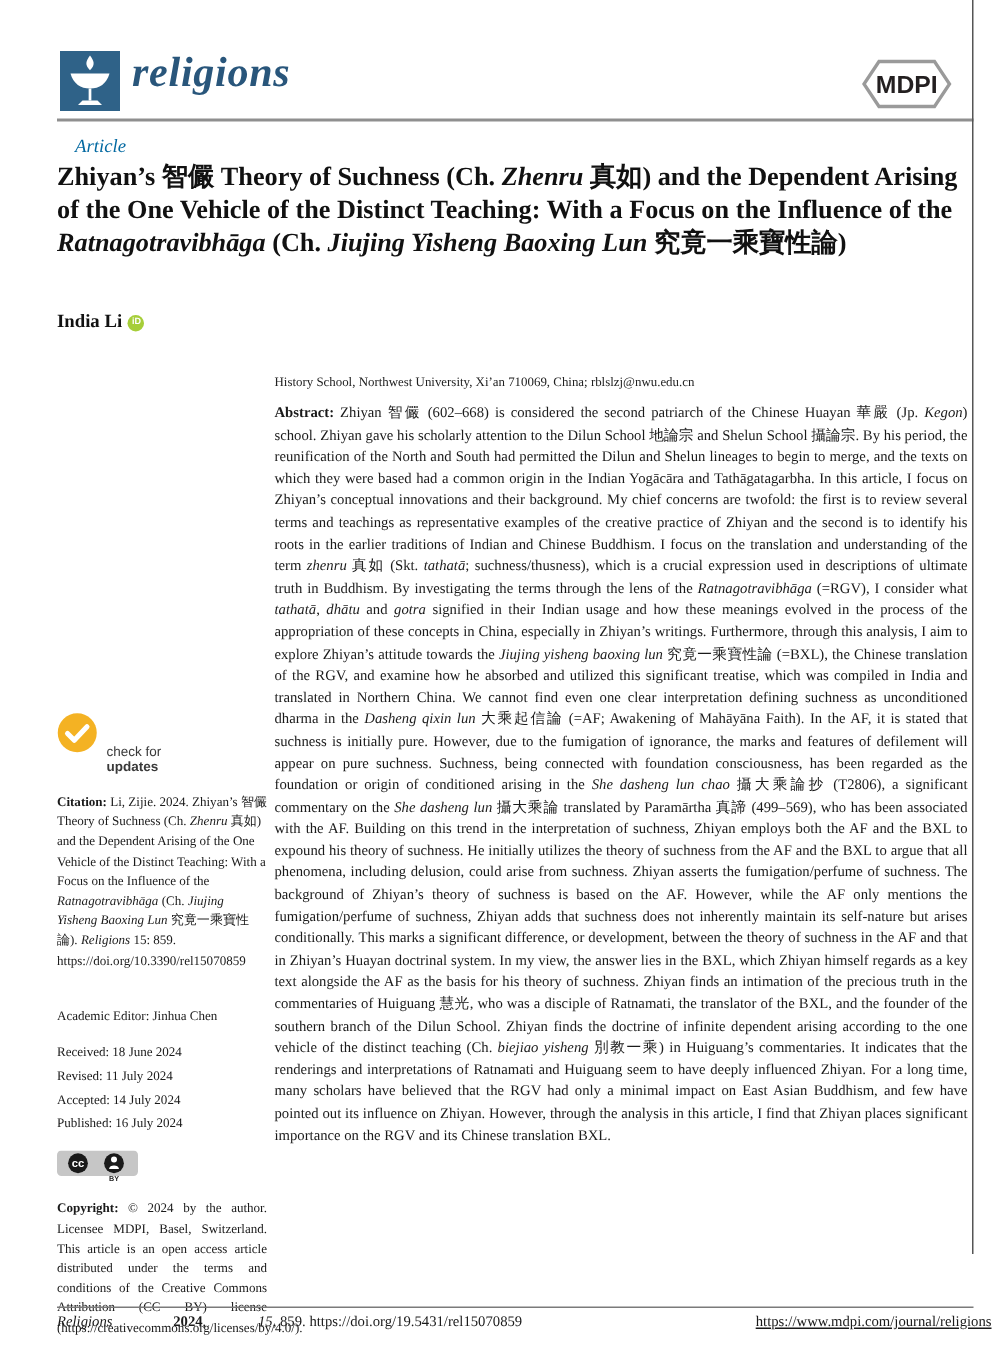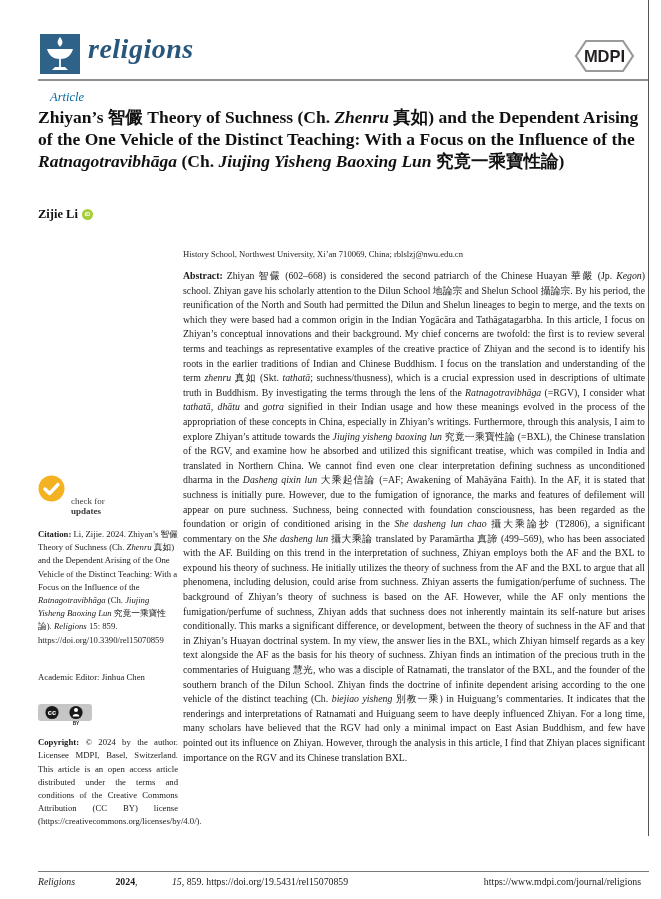--- a/index.html
+++ b/index.html
@@ -21,31 +21,31 @@
   .orcid{display:inline-block;width:11px;height:11px;border-radius:50%;background:#A6CE39;color:#fff;
          font-family:"Liberation Sans",sans-serif;font-size:6px;font-weight:bold;text-align:center;line-height:11px;
          vertical-align:2px;margin-left:4px;}
   .affiliation{position:absolute;left:183px;top:249px;width:462px;font-size:8.6px;color:#222;}
   
   .abstract{position:absolute;left:183px;top:269px;width:462px;font-size:9.8px;line-height:14.6px;
             text-align:justify;color:#1a1a1a;hyphens:auto;}
   
   .sidebar{position:absolute;left:38px;top:460px;width:140px;font-size:8.7px;line-height:13.2px;color:#1a1a1a;}
   .check-badge{display:flex;align-items:center;gap:6px;cursor:pointer;margin-bottom:12px;}
-  .check-badge .txt{font-family:Liberation Serif, serif;font-size:9px;line-height:10px;color:#3a3a3a;margin-top:36px;}
+  .check-badge .txt{font-family:Liberation Sans, sans-serif;font-size:9px;line-height:10px;color:#3a3a3a;margin-top:36px;}
   .check-badge .txt .b2{font-weight:bold;}
   .citation{margin-bottom:24px;}
   .academic-editor{margin-bottom:10px;margin-top:11px;}
   .dates div{line-height:15.8px;}
   .cc-badge{margin-top:10px;margin-bottom:7px;width:54px;}
   .copyright{text-align:justify;}
   
   .footer-rule{position:absolute;left:38px;top:871px;width:611px;height:1px;background:#7a7a7a;}
   .footer-left{position:absolute;left:38px;top:876px;font-size:9.8px;color:#1a1a1a;}
-  .footer-right{position:absolute;right:20px;top:876px;font-size:9.8px;color:#1a1a1a;}
+  .footer-right{position:absolute;right:0;top:876px;font-size:9.8px;color:#1a1a1a;text-decoration:underline;}
 </style>
 </head>
 <body>
 
 <div class="logo-box">
   <svg viewBox="0 0 40 40" width="40" height="40">
     <path d="M20 3 C22.8 6.8 23.6 9.3 20 12.8 C16.4 9.3 17.2 6.8 20 3 Z" fill="#ffffff"></path>
     <path d="M7 15 H33 C31 22 26.3 25 20 25 C13.7 25 9 22 7 15 Z" fill="#ffffff"></path>
     <rect x="19.1" y="25" width="1.8" height="8" fill="#ffffff"></rect>
     <path d="M12 36 L15 33 H25 L28 36 Z" fill="#ffffff"></path>
@@ -55,21 +55,21 @@
 <svg class="mdpi-logo" viewBox="0 0 78 36">
   <polygon points="20,3 57,3 67,18 57,33 20,33 10,18" fill="none" stroke="#9a9a9a" stroke-width="2.2"></polygon>
   <text x="38.5" y="24" text-anchor="middle" font-family="Liberation Sans, sans-serif" font-size="16.5" font-weight="bold" fill="#231f20">MDPI</text>
 </svg>
 <div class="header-rule"></div>
 <div class="page-edge-line"></div>
 
 <div class="article-label">Article</div>
 <h1 class="paper-title" style="margin:0;"><span>Zhiyan’s 智儼 Theory of Suchness (Ch. </span><span style="font-style: italic;">Zhenru</span><span> 真如) and the Dependent Arising of the One Vehicle of the Distinct Teaching: With a Focus on the Influence of the </span><span style="font-style: italic;">Ratnagotravibhāga</span><span> (Ch. </span><span style="font-style: italic;">Jiujing Yisheng Baoxing Lun</span><span> 究竟一乘寶性論)</span></h1>
 <div class="author-line">
-  <span>Zijie Li</span><span class="orcid">iD</span>
+  <span>India Li</span><span class="orcid">iD</span>
 </div>
 <div class="affiliation">History School, Northwest University, Xi’an 710069, China; rblslzj@nwu.edu.cn</div>
 
 <div class="abstract"><span style="font-weight: bold;">Abstract: </span><span>Zhiyan 智儼 (602–668) is considered the second patriarch of the Chinese Huayan 華嚴 (Jp. </span><span style="font-style: italic;">Kegon</span><span>) school. Zhiyan gave his scholarly attention to the Dilun School 地論宗 and Shelun School 攝論宗. By his period, the reunification of the North and South had permitted the Dilun and Shelun lineages to begin to merge, and the texts on which they were based had a common origin in the Indian Yogācāra and Tathāgatagarbha. In this article, I focus on Zhiyan’s conceptual innovations and their background. My chief concerns are twofold: the first is to review several terms and teachings as representative examples of the creative practice of Zhiyan and the second is to identify his roots in the earlier traditions of Indian and Chinese Buddhism. I focus on the translation and understanding of the term </span><span style="font-style: italic;">zhenru</span><span> 真如 (Skt. </span><span style="font-style: italic;">tathatā</span><span>; suchness/thusness), which is a crucial expression used in descriptions of ultimate truth in Buddhism. By investigating the terms through the lens of the </span><span style="font-style: italic;">Ratnagotravibhāga</span><span> (=RGV), I consider what </span><span style="font-style: italic;">tathatā</span><span>, </span><span style="font-style: italic;">dhātu</span><span> and </span><span style="font-style: italic;">gotra</span><span> signified in their Indian usage and how these meanings evolved in the process of the appropriation of these concepts in China, especially in Zhiyan’s writings. Furthermore, through this analysis, I aim to explore Zhiyan’s attitude towards the </span><span style="font-style: italic;">Jiujing yisheng baoxing lun</span><span> 究竟一乘寶性論 (=BXL), the Chinese translation of the RGV, and examine how he absorbed and utilized this significant treatise, which was compiled in India and translated in Northern China. We cannot find even one clear interpretation defining suchness as unconditioned dharma in the </span><span style="font-style: italic;">Dasheng qixin lun</span><span> 大乘起信論 (=AF; Awakening of Mahāyāna Faith). In the AF, it is stated that suchness is initially pure. However, due to the fumigation of ignorance, the marks and features of defilement will appear on pure suchness. Suchness, being connected with foundation consciousness, has been regarded as the foundation or origin of conditioned arising in the </span><span style="font-style: italic;">She dasheng lun chao</span><span> 攝大乘論抄 (T2806), a significant commentary on the </span><span style="font-style: italic;">She dasheng lun</span><span> 攝大乘論 translated by Paramārtha 真諦 (499–569), who has been associated with the AF. Building on this trend in the interpretation of suchness, Zhiyan employs both the AF and the BXL to expound his theory of suchness. He initially utilizes the theory of suchness from the AF and the BXL to argue that all phenomena, including delusion, could arise from suchness. Zhiyan asserts the fumigation/perfume of suchness. The background of Zhiyan’s theory of suchness is based on the AF. However, while the AF only mentions the fumigation/perfume of suchness, Zhiyan adds that suchness does not inherently maintain its self-nature but arises conditionally. This marks a significant difference, or development, between the theory of suchness in the AF and that in Zhiyan’s Huayan doctrinal system. In my view, the answer lies in the BXL, which Zhiyan himself regards as a key text alongside the AF as the basis for his theory of suchness. Zhiyan finds an intimation of the precious truth in the commentaries of Huiguang 慧光, who was a disciple of Ratnamati, the translator of the BXL, and the founder of the southern branch of the Dilun School. Zhiyan finds the doctrine of infinite dependent arising according to the one vehicle of the distinct teaching (Ch. </span><span style="font-style: italic;">biejiao yisheng</span><span> 別教一乘) in Huiguang’s commentaries. It indicates that the renderings and interpretations of Ratnamati and Huiguang seem to have deeply influenced Zhiyan. For a long time, many scholars have believed that the RGV had only a minimal impact on East Asian Buddhism, and few have pointed out its influence on Zhiyan. However, through the analysis in this article, I find that Zhiyan places significant importance on the RGV and its Chinese translation BXL.</span></div>
 
 <div class="sidebar">
 
   <div class="check-badge">
     <svg width="27" height="27" viewBox="0 0 27 27">
       <circle cx="13.5" cy="13.5" r="13" fill="#F4B223"></circle>
@@ -78,20 +78,26 @@
     <div class="txt">
       <div>check for</div>
       <div class="b2">updates</div>
     </div>
   </div>
 
   <div class="citation"><span style="font-weight: bold;">Citation: </span><span>Li, Zijie. 2024. Zhiyan’s 智儼 Theory of Suchness (Ch. </span><span style="font-style: italic;">Zhenru</span><span> 真如) and the Dependent Arising of the One Vehicle of the Distinct Teaching: With a Focus on the Influence of the </span><span style="font-style: italic;">Ratnagotravibhāga</span><span> (Ch. </span><span style="font-style: italic;">Jiujing Yisheng Baoxing Lun</span><span> 究竟一乘寶性論). </span><span style="font-style: italic;">Religions</span><span> 15: 859. https://doi.org/10.3390/rel15070859</span></div>
 
   <div class="academic-editor">Academic Editor: Jinhua Chen</div>
 
+  <div class="dates">
+    <div>Received: 18 June 2024</div>
+    <div>Revised: 11 July 2024</div>
+    <div>Accepted: 14 July 2024</div>
+    <div>Published: 16 July 2024</div>
+  </div>
 
   <svg class="cc-badge" viewBox="0 0 54 21" width="54" height="21">
     <rect x="0" y="0" width="54" height="17" rx="3" fill="#c6c6c6"></rect>
     <circle cx="14" cy="8.5" r="6.6" fill="#1a1a1a"></circle>
     <text x="14" y="11" text-anchor="middle" font-family="Liberation Sans, sans-serif" font-size="7.5" font-weight="bold" fill="#ffffff">cc</text>
     <circle cx="38" cy="8.5" r="6.6" fill="#1a1a1a"></circle>
     <circle cx="38" cy="6" r="2" fill="#ffffff"></circle>
     <path d="M34.7 12.4 C34.7 9.3 41.3 9.3 41.3 12.4 Z" fill="#ffffff"></path>
     <text x="38" y="20.5" text-anchor="middle" font-family="Liberation Sans, sans-serif" font-size="4.8" font-weight="bold" fill="#1a1a1a">BY</text>
   </svg>

